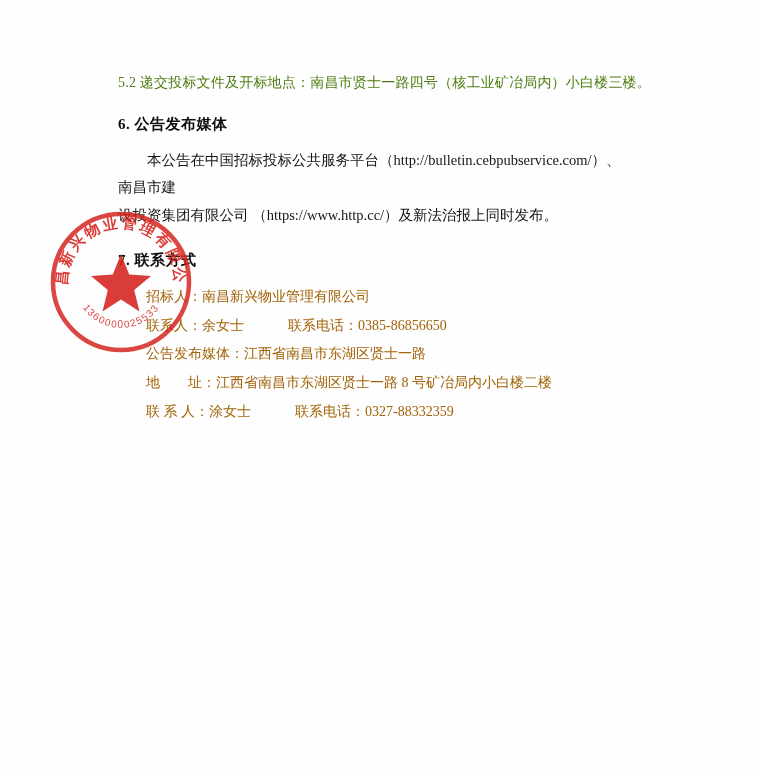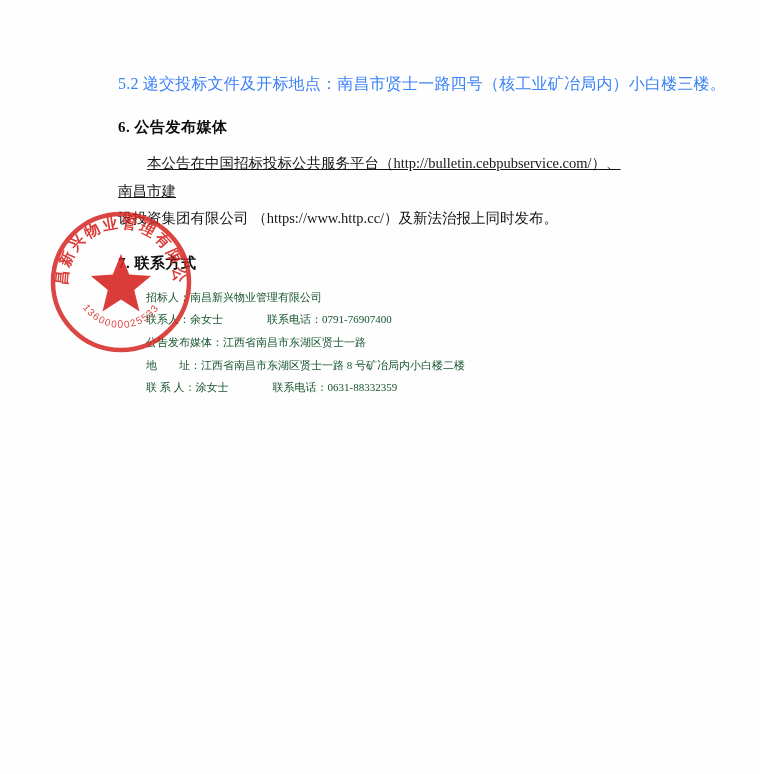--- a/index.html
+++ b/index.html
@@ -26,52 +26,51 @@
   }
 
   .content {
     position: absolute;
     left: 118px;
     top: 72px;
     width: 520px;
   }
 
   .line {
-    font-size: 16px;
+    font-size: 14px;
     line-height: 1.55;
     letter-spacing: 0.2px;
-    color: #3b82f6;
+    color: #4d7c0f;
     white-space: nowrap;
   }
 
   .indent2 {
     text-indent: 2em;
-    text-decoration: underline;
   }
 
   .heading {
     font-weight: bold;
     font-size: 15px;
     letter-spacing: 0.5px;
     color: #0d0d0d;
   }
 
   .gap-sm { height: 11px; }
   .gap-md { height: 19px; }
 
   .para {
     font-size: 14.5px;
     line-height: 1.9;
     color: #161616;
   }
 
   .contact-line {
-    font-size: 11px;
+    font-size: 14px;
     line-height: 2.05;
-    color: #14532d;
+    color: #a16207;
     white-space: nowrap;
   }
   .contact-line .lbl {
     display: inline-block;
   }
   .tel-gap {
     display: inline-block;
     width: 44px;
   }
 
@@ -109,33 +108,33 @@
 
     <div class="line heading">7. 联系方式</div>
 
     <div class="gap-sm"></div>
 
     <div class="contact-line">
       <span class="lbl" style="padding-left:28px">招标人：</span><span>南昌新兴物业管理有限公司</span>
     </div>
 
     <div class="contact-line">
-      <span class="lbl" style="padding-left:28px">联系人：</span><span>余女士</span><span class="tel-gap"></span><span>联系电话：</span><span>0791-76907400</span>
+      <span class="lbl" style="padding-left:28px">联系人：</span><span>余女士</span><span class="tel-gap"></span><span>联系电话：</span><span>0385-86856650</span>
     </div>
 
     <div class="contact-line">
       <span class="lbl" style="padding-left:28px">公告发布媒体：</span><span>江西省南昌市东湖区贤士一路</span>
     </div>
 
     <div class="contact-line">
       <span class="lbl" style="padding-left:28px">地　　址：</span><span>江西省南昌市东湖区贤士一路 8 号矿冶局内小白楼二楼</span>
     </div>
 
     <div class="contact-line">
-      <span class="lbl" style="padding-left:28px">联 系 人：</span><span>涂女士</span><span class="tel-gap"></span><span>联系电话：</span><span>0631-88332359</span>
+      <span class="lbl" style="padding-left:28px">联 系 人：</span><span>涂女士</span><span class="tel-gap"></span><span>联系电话：</span><span>0327-88332359</span>
     </div>
 
   </div>
 
   <div class="seal">
     <svg width="148" height="148" viewBox="0 0 148 148" xmlns="http://www.w3.org/2000/svg">
       <defs>
         <path id="sealTopArc" d="M 20 74 A 54 54 0 0 1 128 74"></path>
         <path id="sealBottomArc" d="M 28 74 A 46 46 0 0 0 120 74"></path>
       </defs>

